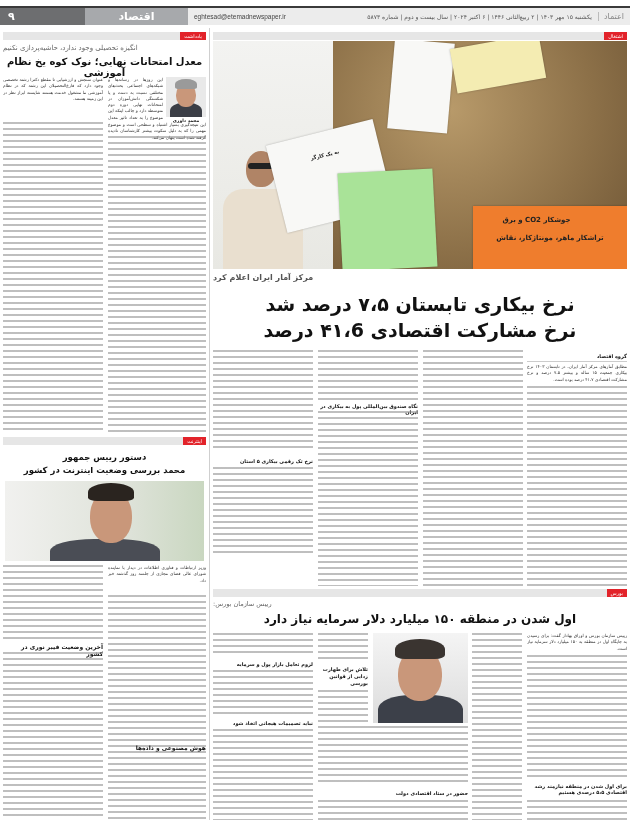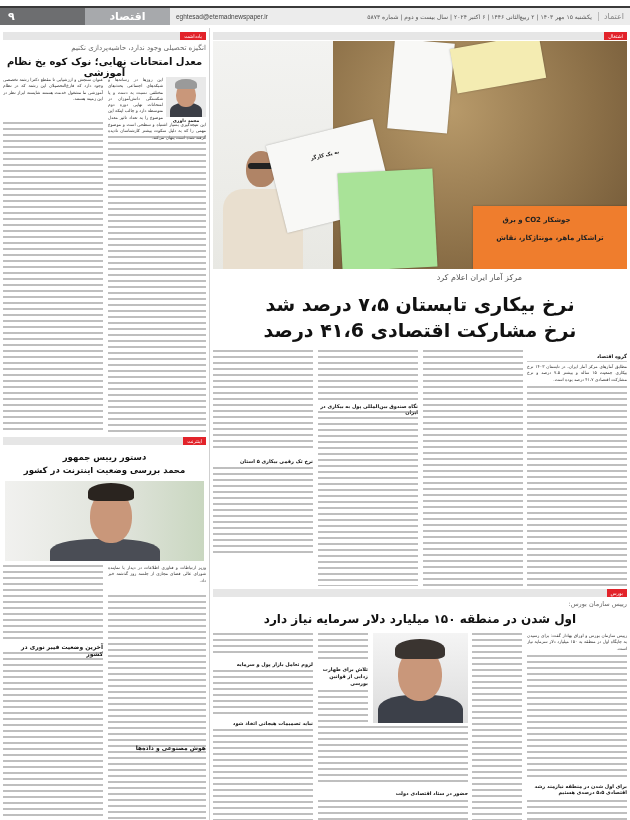--- a/index.html
+++ b/index.html
@@ -3,39 +3,39 @@
 <meta charset="utf-8">
 <style>
   * { box-sizing: border-box; margin: 0; padding: 0; }
   html, body { width: 630px; height: 820px; background: #ffffff; overflow: hidden; }
   body { font-family: "DejaVu Sans", sans-serif; color: #1a1a1a; position: relative; }
 
   
   .topline { position: absolute; left: 0; top: 6px; width: 630px; height: 2px; background: #3a3a3a; }
   .header { position: absolute; left: 0; top: 8px; width: 630px; height: 17px; display: flex; direction: ltr; }
   .hdr-page { width: 85px; height: 100%; background: #6d6e70; color: #fff; font-size: 11px; font-weight: bold; padding-left: 8px; line-height: 17px; }
-  .hdr-section { width: 85px; height: 100%; background: #a7a9ac; color: #fff; font-size: 11px; font-weight: bold; text-align: center; line-height: 17px; }
+  .hdr-section { width: 103px; height: 100%; background: #a7a9ac; color: #fff; font-size: 11px; font-weight: bold; text-align: center; line-height: 17px; }
   .hdr-right { flex: 1; background: #ececec; display: flex; align-items: center; justify-content: space-between; padding: 0 6px; font-size: 6px; color: #555; }
   .hdr-email { font-family: "Liberation Sans", sans-serif; font-size: 6.5px; color: #444; }
   .hdr-meta { direction: rtl; display: flex; align-items: center; gap: 6px; }
   .hdr-logo { font-size: 8px; color: #888; border-left: 1px solid #bbb; padding-left: 5px; }
 
   
   .sec-bar { position: absolute; height: 8px; background: #e6e6e6; }
   .sec-tag { position: absolute; right: 0; top: 0; height: 8px; background: #e2232a; color: #fff; font-size: 5px; line-height: 8px; padding: 0 4px; direction: rtl; }
 
   .col-div { position: absolute; background: #cfcfcf; width: 1px; }
 
   
   .body-text { direction: rtl; text-align: justify; font-size: 4.3px; line-height: 6.3px; color: #333; overflow: hidden; }
   .lines { position: absolute; overflow: hidden; }
   .lines::before { content: ""; position: absolute; inset: 0;
     background: repeating-linear-gradient(to bottom, #8a8a8a 0, #8a8a8a 2px, transparent 2px, transparent 6px); opacity: 0.55; }
 
-  .kicker { direction: rtl; text-align: right; color: #666; }
+  .kicker { direction: rtl; text-align: left; color: #666; }
   .title { direction: rtl; text-align: center; font-weight: bold; color: #111; }
   .subhead { direction: rtl; font-weight: bold; color: #111; font-size: 6px; position: absolute; text-align: right; }
 
   
   .photo-main { position: absolute; left: 213px; top: 41px; width: 414px; height: 228px; overflow: hidden; background: #d9d4c8; }
   .sky { position: absolute; left: 0; top: 0; width: 150px; height: 228px; background: linear-gradient(#f3f3f1, #e8e8e3); }
   .trunk { position: absolute; left: 120px; top: 0; width: 294px; height: 228px; background: radial-gradient(circle at 40% 30%, #b89a6a, #8c7048 60%, #6e5535); }
   .paper { position: absolute; background: #f8f8f6; box-shadow: 0 0 2px rgba(0,0,0,0.3); }
   .paper.main { left: 267px; top: 18px; width: 145px; height: 150px; }
   .paper.green { left: 127px; top: 130px; width: 95px; height: 98px; background: #a9e398; transform: rotate(-3deg); }
@@ -128,21 +128,21 @@
   <div class="paper tilt">
     <div class="poster-big" style="left:10px;top:20px;width:90px;font-size:5px;">به یک کارگر</div>
   </div>
   <div class="paper green"></div>
   <div class="paper orange">
     <div class="poster-big" style="left:0;top:10px;width:127px;font-size:7px;color:#222;">جوشکار CO2 و برق</div>
     <div class="poster-big" style="left:0;top:28px;width:154px;font-size:7px;color:#222;">تراشکار ماهر، مونتاژکار، نقاش</div>
   </div>
 </div>
 
-<div class="kicker" style="position:absolute;left:213px;top:273px;width:414px;font-size:8px;text-align:right;padding-right:105px;font-weight:normal;color:#555;">مرکز آمار ایران اعلام کرد</div>
+<div class="kicker" style="position:absolute;left:213px;top:273px;width:414px;font-size:8px;text-align:left;padding-right:105px;font-weight:bold;color:#555;">مرکز آمار ایران اعلام کرد</div>
 <div class="title" style="position:absolute;left:213px;top:292px;width:414px;font-size:19px;line-height:24px;">نرخ بیکاری تابستان ۷،۵ درصد شد</div>
 <div class="title" style="position:absolute;left:213px;top:318px;width:414px;font-size:19px;line-height:24px;">نرخ مشارکت اقتصادی ۴۱،6 درصد</div>
 
 <div class="subhead" style="left:527px;top:353px;width:100px;font-size:5px;border-bottom:1px solid #ccc;padding-bottom:2px;">گروه اقتصاد</div>
 <div class="body-text" style="position:absolute;left:527px;top:364px;width:100px;height:20px;">مطابق آمارهای مرکز آمار ایران، در تابستان ۱۴۰۳ نرخ بیکاری جمعیت ۱۵ ساله و بیشتر ۷،۵ درصد و نرخ مشارکت اقتصادی ۴۱،۷ درصد بوده است.</div>
 <div class="lines" style="left:527px;top:386px;width:100px;height:200px;"></div>
 <div class="lines" style="left:423px;top:350px;width:100px;height:236px;"></div>
 <div class="lines" style="left:318px;top:350px;width:100px;height:50px;"></div>
 <div class="subhead" style="left:318px;top:403px;width:100px;font-size:5px;">نگاه صندوق بین‌المللی پول به بیکاری در ایران</div>
 <div class="lines" style="left:318px;top:411px;width:100px;height:175px;"></div>

